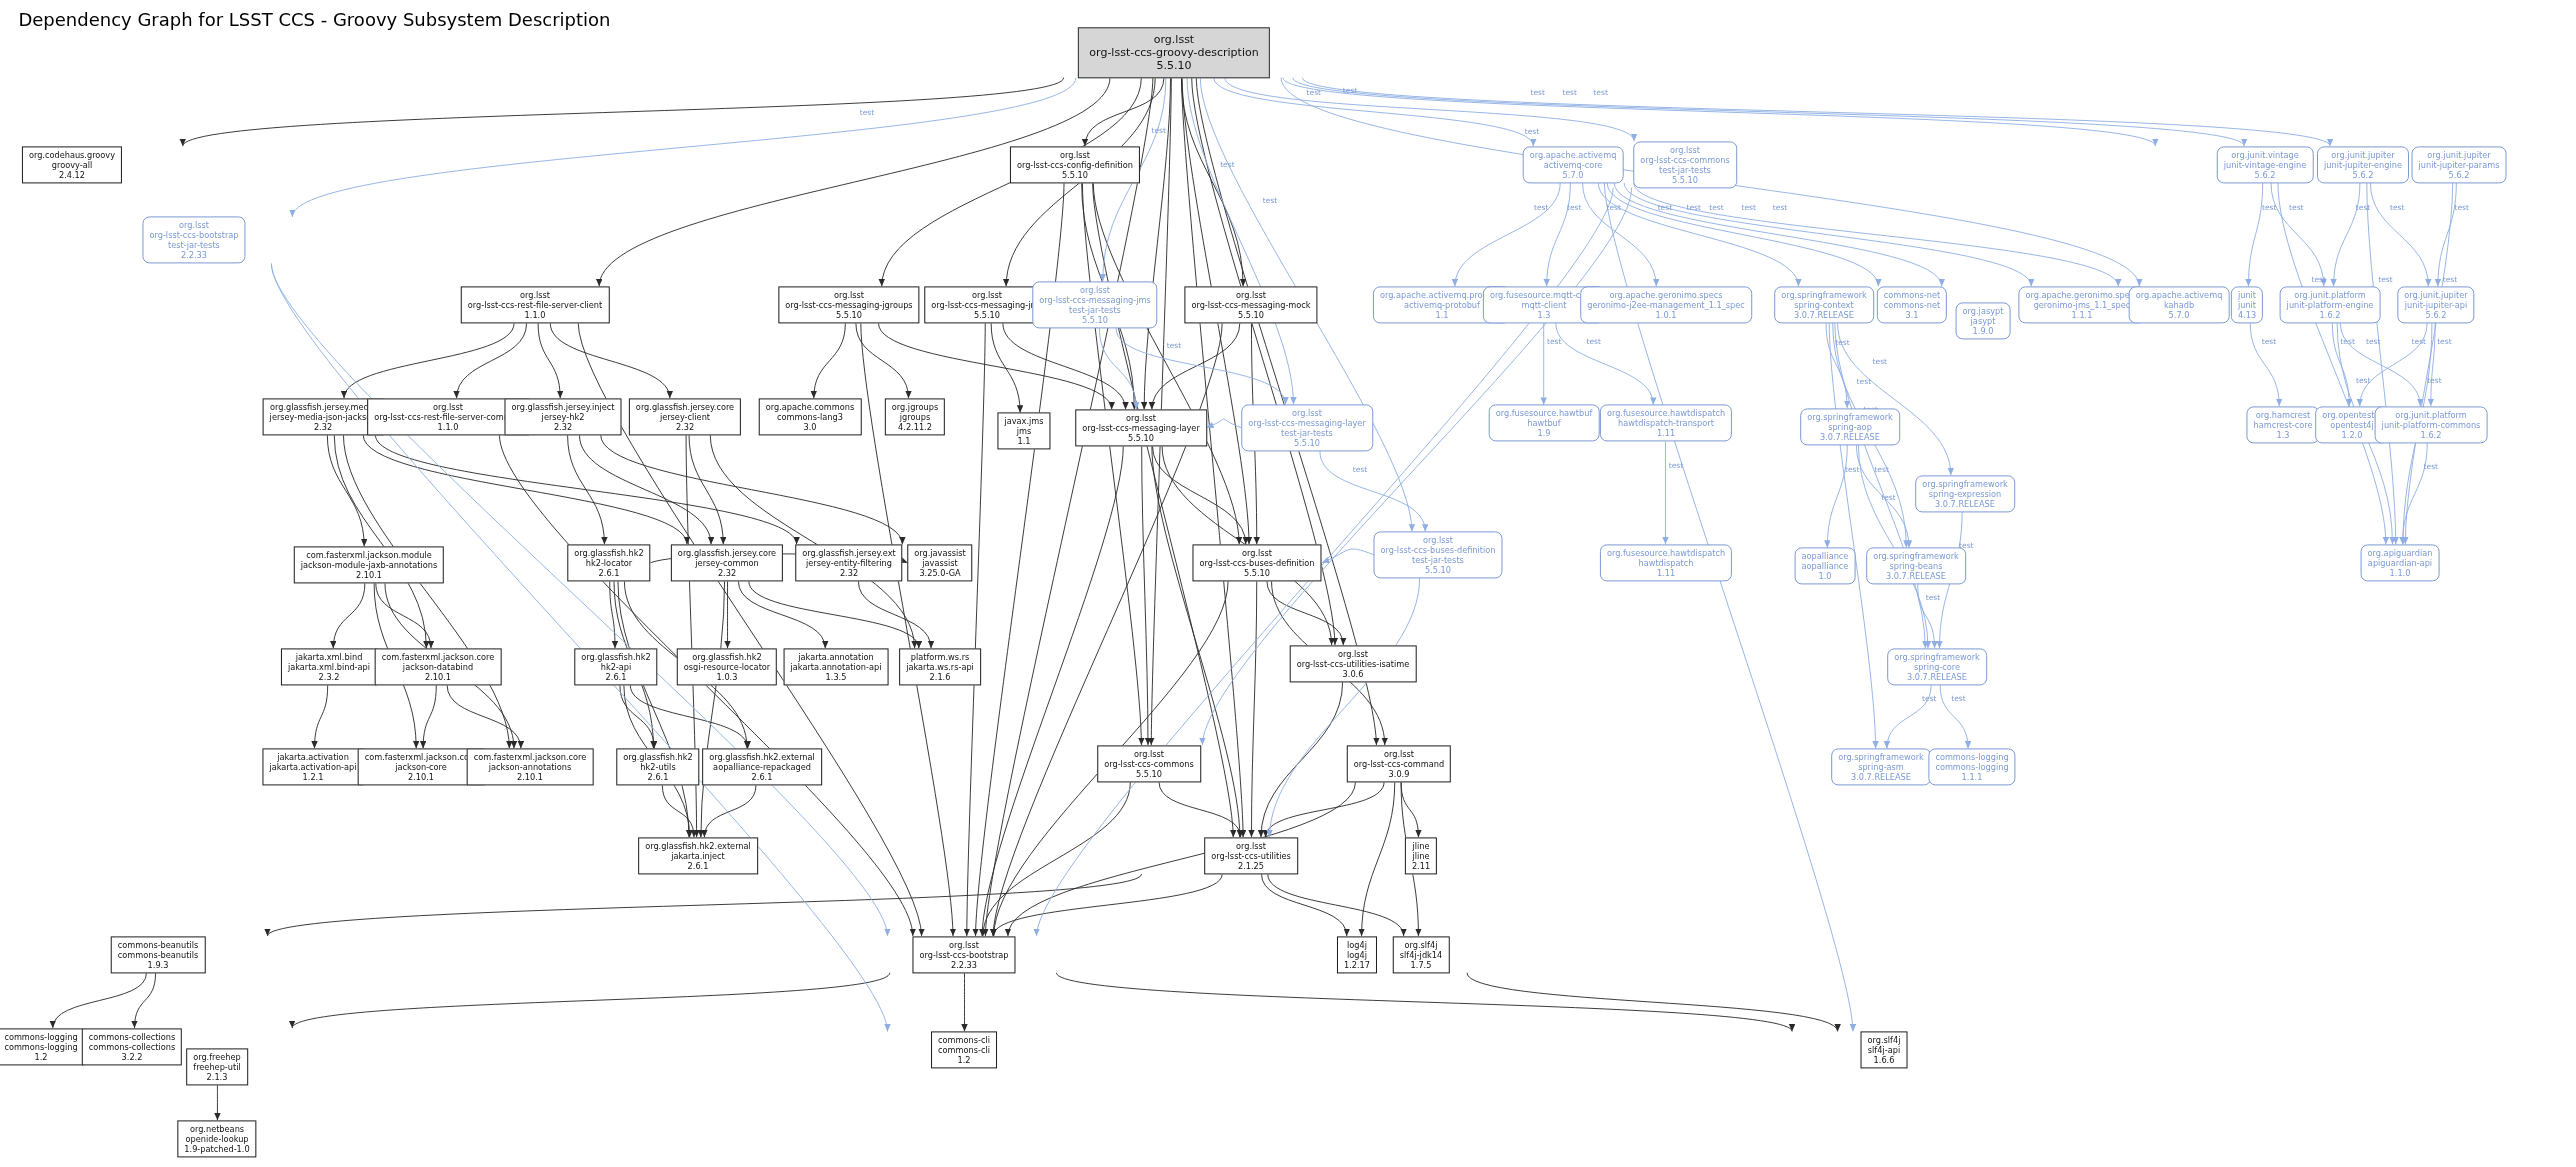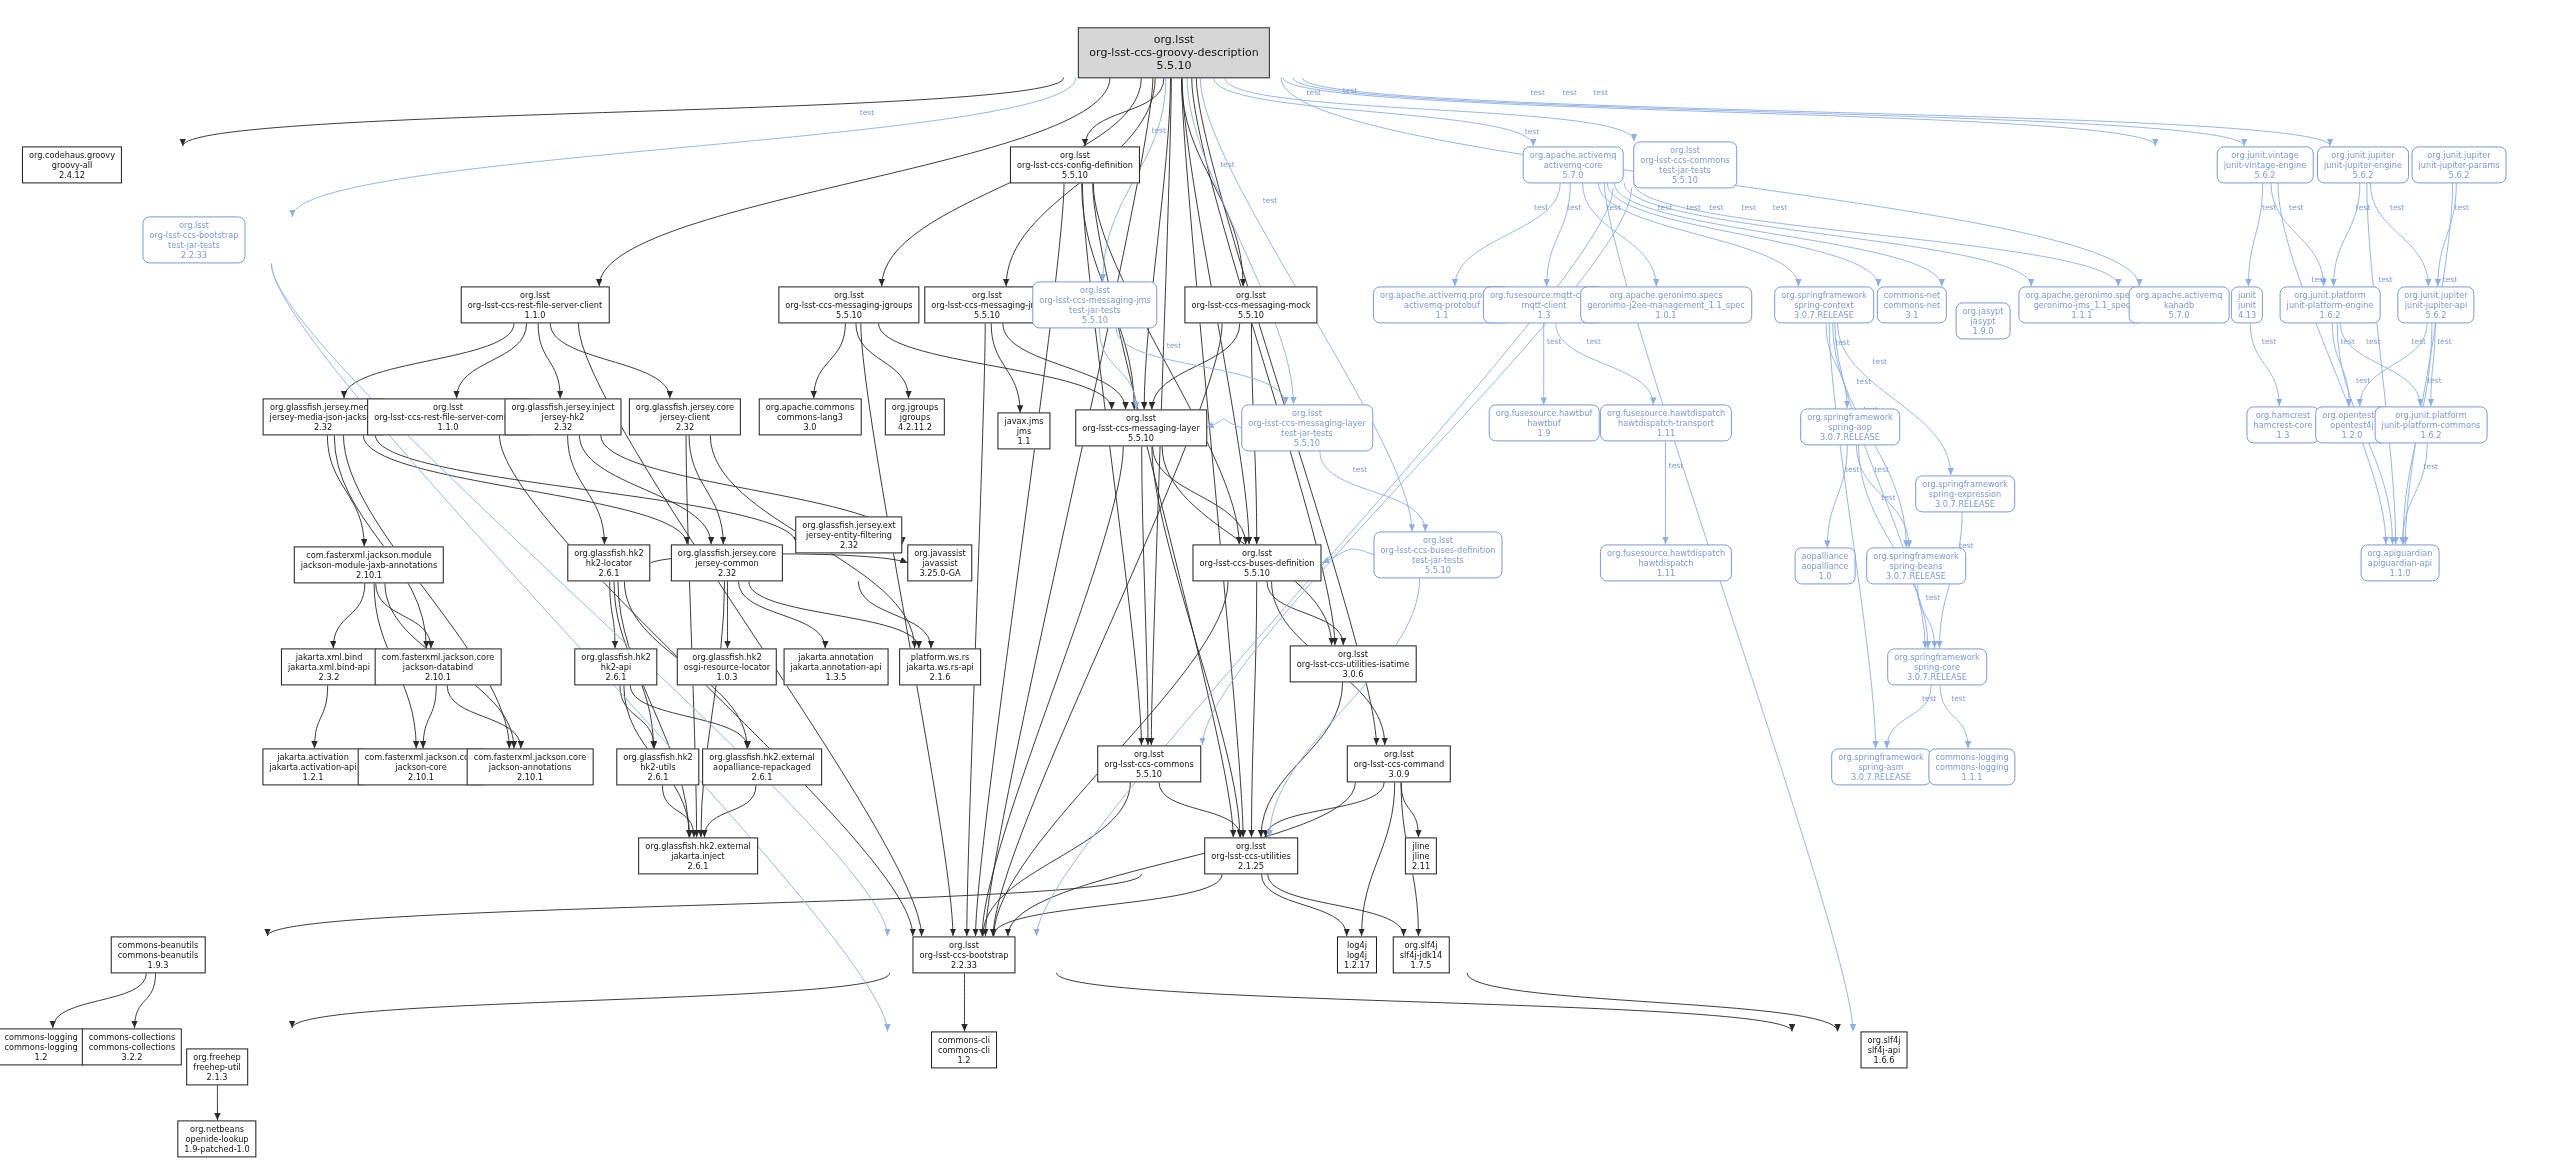--- a/index.html
+++ b/index.html
@@ -233,20 +233,21 @@
         <text x="3594.248" y="523.28" fill="#7b99d4" font-size="11.5" font-family="DejaVu Sans, sans-serif">test</text>
         <text x="3555.368" y="523.28" fill="#7b99d4" font-size="11.5" font-family="DejaVu Sans, sans-serif">test</text>
         <text x="3579.02" y="582.08" fill="#7b99d4" font-size="11.5" font-family="DejaVu Sans, sans-serif">test</text>
         <text x="3702.408" y="523.28" fill="#7b99d4" font-size="11.5" font-family="DejaVu Sans, sans-serif">test</text>
         <text x="3663.528" y="523.28" fill="#7b99d4" font-size="11.5" font-family="DejaVu Sans, sans-serif">test</text>
         <text x="3687.18" y="582.08" fill="#7b99d4" font-size="11.5" font-family="DejaVu Sans, sans-serif">test</text>
         <text x="3681.772" y="713.12" fill="#7b99d4" font-size="11.5" font-family="DejaVu Sans, sans-serif">test</text>
         <text x="3435.82" y="523.28" fill="#7b99d4" font-size="11.5" font-family="DejaVu Sans, sans-serif">test</text>
       </g>
   </svg>
+  <div class="graph-title">Dependency Graph for LSST CCS - Groovy Subsystem Description</div>
 <div class="node root" style="left: 1174px; top: 53px;">
       <div class="nl">org.lsst</div>
       <div class="nl">org-lsst-ccs-groovy-description</div>
       <div class="nl">5.5.10</div>
     </div>
     <div class="node k" style="left: 72px; top: 165px;">
       <div class="nl">org.codehaus.groovy</div>
       <div class="nl">groovy-all</div>
       <div class="nl">2.4.12</div>
     </div>
@@ -341,21 +342,21 @@
     <div class="node k" style="left: 609px; top: 563px;">
       <div class="nl">org.glassfish.hk2</div>
       <div class="nl">hk2-locator</div>
       <div class="nl">2.6.1</div>
     </div>
     <div class="node k" style="left: 727px; top: 563px;">
       <div class="nl">org.glassfish.jersey.core</div>
       <div class="nl">jersey-common</div>
       <div class="nl">2.32</div>
     </div>
-    <div class="node k" style="left: 849px; top: 535px;">
+    <div class="node k" style="left: 849px; top: 563px;">
       <div class="nl">org.glassfish.jersey.ext</div>
       <div class="nl">jersey-entity-filtering</div>
       <div class="nl">2.32</div>
     </div>
     <div class="node k" style="left: 940px; top: 563px;">
       <div class="nl">org.javassist</div>
       <div class="nl">javassist</div>
       <div class="nl">3.25.0-GA</div>
     </div>
     <div class="node k" style="left: 1257px; top: 563px;">

